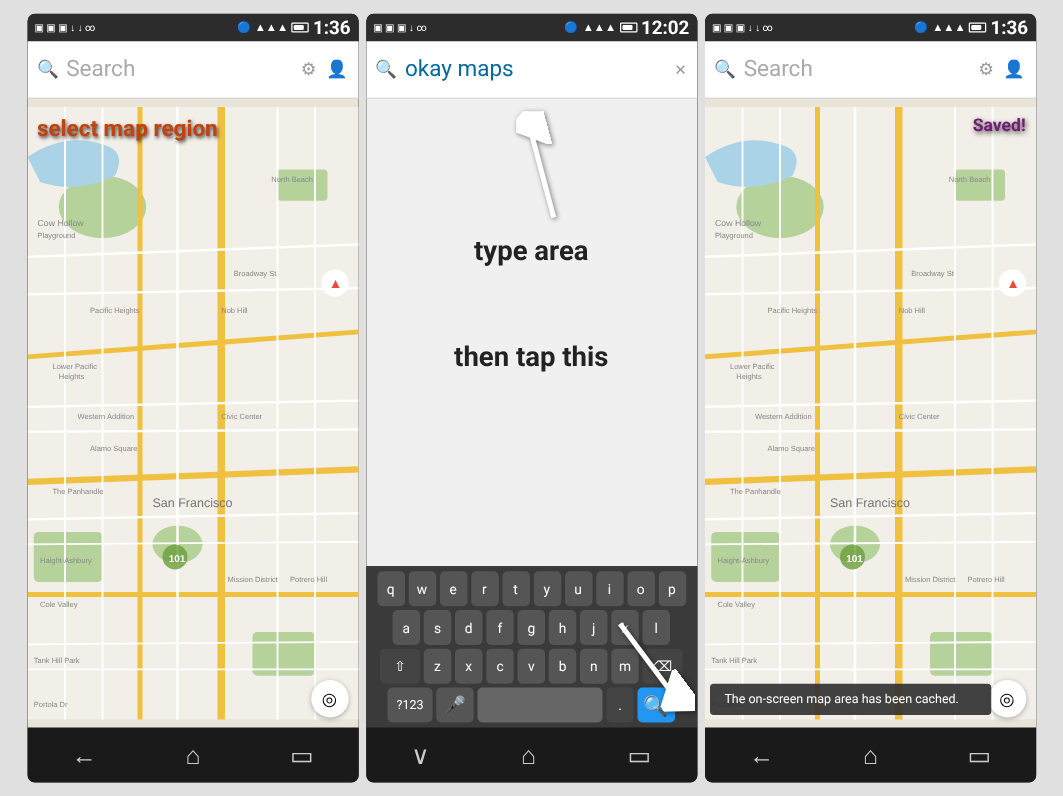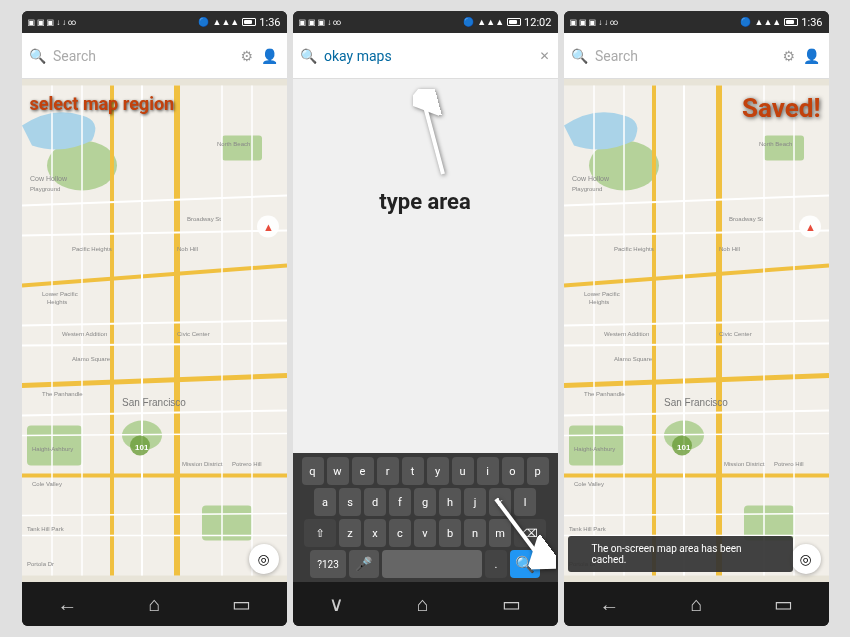--- a/index.html
+++ b/index.html
@@ -54,44 +54,44 @@
 
     .status-icons-right {
       display: flex;
       gap: 3px;
       align-items: center;
       font-size: 10px;
       color: #fff;
     }
 
     .status-time {
-      font-size: 11px;
+      font-size: 15px;
       color: #fff;
-      font-weight: normal;
+      font-weight: bold;
     }
 
     .search-bar {
       height: 46px;
       background: #fff;
       display: flex;
       align-items: center;
       padding: 6px 8px;
       gap: 6px;
       flex-shrink: 0;
       border-bottom: 1px solid #ddd;
     }
 
     .search-icon-wrap {
       color: #999;
       font-size: 14px;
     }
 
     .search-input {
       flex: 1;
-      font-size: 14px;
+      font-size: 18px;
       color: #555;
       border: none;
       outline: none;
       background: transparent;
     }
 
     .search-actions {
       display: flex;
       gap: 8px;
       align-items: center;
@@ -124,23 +124,23 @@
       font-weight: bold;
       color: #c2410c;
       text-shadow: 1px 1px 3px rgba(0,0,0,0.7);
       top: 14px;
       left: 8px;
       line-height: 1.2;
     }
 
     .saved-text {
       position: absolute;
-      font-size: 26px;
+      font-size: 14px;
       font-weight: bold;
-      color: #c2410c;
+      color: #701a75;
       text-shadow: 1px 1px 4px rgba(0,0,0,0.7);
       top: 14px;
       right: 8px;
     }
 
     .compass-btn {
       position: absolute;
       bottom: 8px;
       right: 8px;
       width: 30px;
@@ -156,21 +156,21 @@
     }
 
     .snackbar {
       position: absolute;
       bottom: 10px;
       left: 4px;
       right: 36px;
       background: rgba(50,50,50,0.92);
       color: #fff;
       font-size: 10px;
-      padding: 7px 24px;
+      padding: 7px 12px;
       border-radius: 3px;
     }
 
     .nav-bar {
       height: 44px;
       background: #1a1a1a;
       display: flex;
       align-items: center;
       justify-content: space-around;
       flex-shrink: 0;
@@ -416,20 +416,21 @@
         <svg width="60" height="90" class="arrow-svg">
           <defs>
             <marker id="arrowhead-up" markerWidth="10" markerHeight="7" refX="5" refY="3.5" orient="auto">
               <polygon points="5 0, 10 7, 0 7" fill="white" stroke="white"></polygon>
             </marker>
           </defs>
           <line x1="30" y1="85" x2="10" y2="10" stroke="white" stroke-width="4" marker-end="url(#arrowhead-up)"></line>
         </svg>
       </div>
       <div class="instruction-type">type area</div>
+      <div class="instruction-tap">then tap this</div>
     </div>
 
     <div class="keyboard-area" style="position:relative;">
       <div class="key-row">
         <div class="key">q</div>
         <div class="key">w</div>
         <div class="key">e</div>
         <div class="key">r</div>
         <div class="key">t</div>
         <div class="key">y</div>

